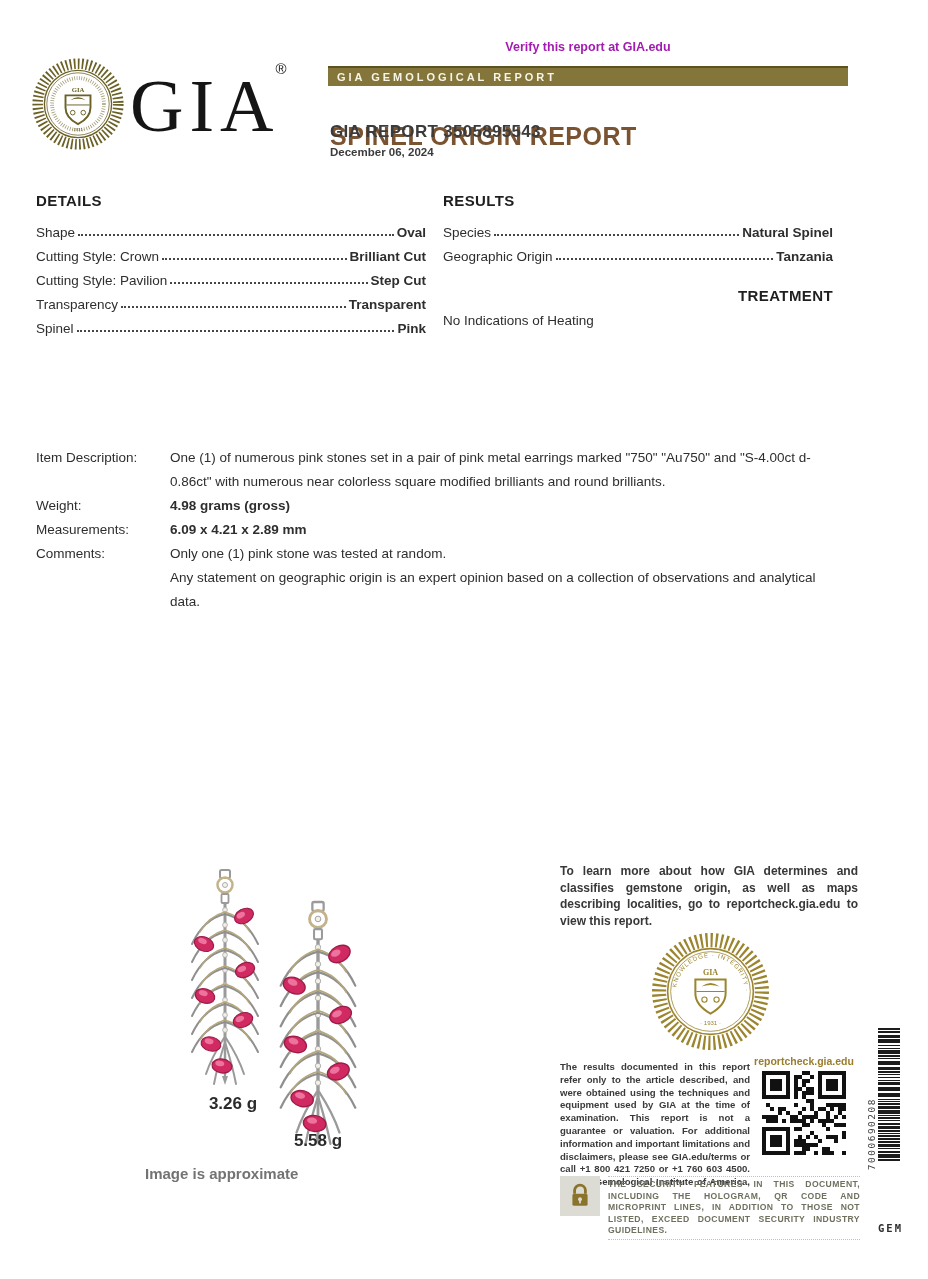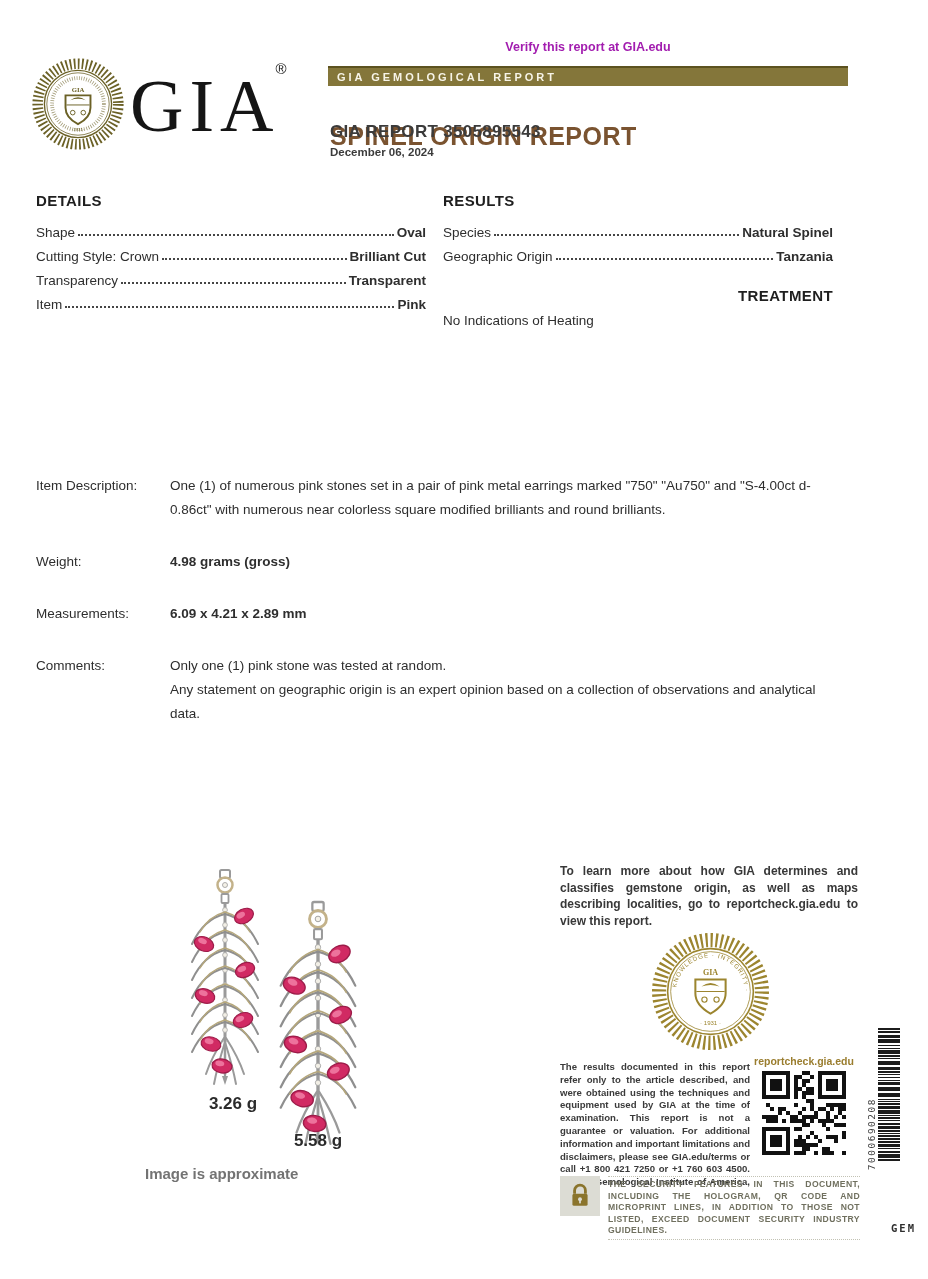--- a/index.html
+++ b/index.html
@@ -26,21 +26,21 @@
   .sec-heading{font-size:15px;font-weight:bold;letter-spacing:0.4px;color:#1f1f1f;margin:0 0 9px 0;}
   .dl-row{display:flex;align-items:flex-end;height:24px;font-size:13.5px;}
   .dl-label{white-space:nowrap;padding-bottom:2px;}
   .dl-dots{flex:1;border-bottom:2px dotted #454545;margin:0 3px 6px 3px;}
   .dl-value{white-space:nowrap;font-weight:bold;padding-bottom:2px;}
   .treatment-head{margin-top:21px;text-align:right;}
   .treatment-value{font-size:13.5px;margin-top:2px;}
 
   
   .item-section{position:absolute;left:36px;top:446px;width:800px;font-size:13.5px;line-height:24px;}
-  .item-row{display:flex;align-items:flex-start;margin-top:28px;}
+  .item-row{display:flex;align-items:flex-start;}
   .item-label{flex:0 0 134px;}
   .item-value{flex:1;}
   .bold{font-weight:bold;}
 
   
   .earrings{position:absolute;left:140px;top:862px;width:300px;height:340px;}
   .r1{stroke:#8f8f8f;stroke-width:2;fill:none;stroke-linecap:round;}
   .r2{stroke:#b5a77c;stroke-width:1.5;fill:none;stroke-linecap:round;}
   .wt{position:absolute;width:90px;text-align:center;font-size:17px;font-weight:bold;color:#2b2b2b;}
   .wt-left{left:188px;top:1094px;}
@@ -64,21 +64,21 @@
                  border-bottom:1px dotted #c2c2b4;padding:2px 0;}
 
   
   .barcode{position:absolute;left:866px;top:1028px;height:142px;display:flex;}
   .barcode-num{writing-mode:vertical-rl;transform:rotate(180deg);
                font-family:"DejaVu Sans Mono",monospace;font-size:9.5px;letter-spacing:1.5px;
                color:#3a3a3a;align-self:flex-end;padding-bottom:4px;margin-right:1px;}
   .stripes{width:22px;display:flex;flex-direction:column;}
   .stripes div{background:#1c1c1c;width:100%;}
   .gem{position:absolute;left:878px;top:1222px;font-size:10.5px;font-weight:bold;letter-spacing:2px;
-       color:#2e2e2e;font-family:"DejaVu Sans Mono",monospace;margin-left:13px;}
+       color:#2e2e2e;font-family:"DejaVu Sans Mono",monospace;}
 </style>
 </head>
 <body>
 
 <div class="page">
 
   <div class="verify">Verify this report at GIA.edu</div>
 
   <div class="logo">
     <span>
@@ -113,26 +113,31 @@
       <span class="dl-label">Shape</span>
       <span class="dl-dots"></span>
       <span class="dl-value">Oval</span>
     </div>
     <div class="dl-row">
       <span class="dl-label">Cutting Style: Crown</span>
       <span class="dl-dots"></span>
       <span class="dl-value">Brilliant Cut</span>
     </div>
     <div class="dl-row">
+      <span class="dl-label">Cutting Style: Pavilion</span>
+      <span class="dl-dots"></span>
+      <span class="dl-value">Step Cut</span>
+    </div>
+    <div class="dl-row">
       <span class="dl-label">Transparency</span>
       <span class="dl-dots"></span>
       <span class="dl-value">Transparent</span>
     </div>
     <div class="dl-row">
-      <span class="dl-label">Item</span>
+      <span class="dl-label">Spinel</span>
       <span class="dl-dots"></span>
       <span class="dl-value">Pink</span>
     </div>
   </div>
 
   <div class="col-right">
     <div class="sec-heading">RESULTS</div>
     <div class="dl-row">
       <span class="dl-label">Species</span>
       <span class="dl-dots"></span>

